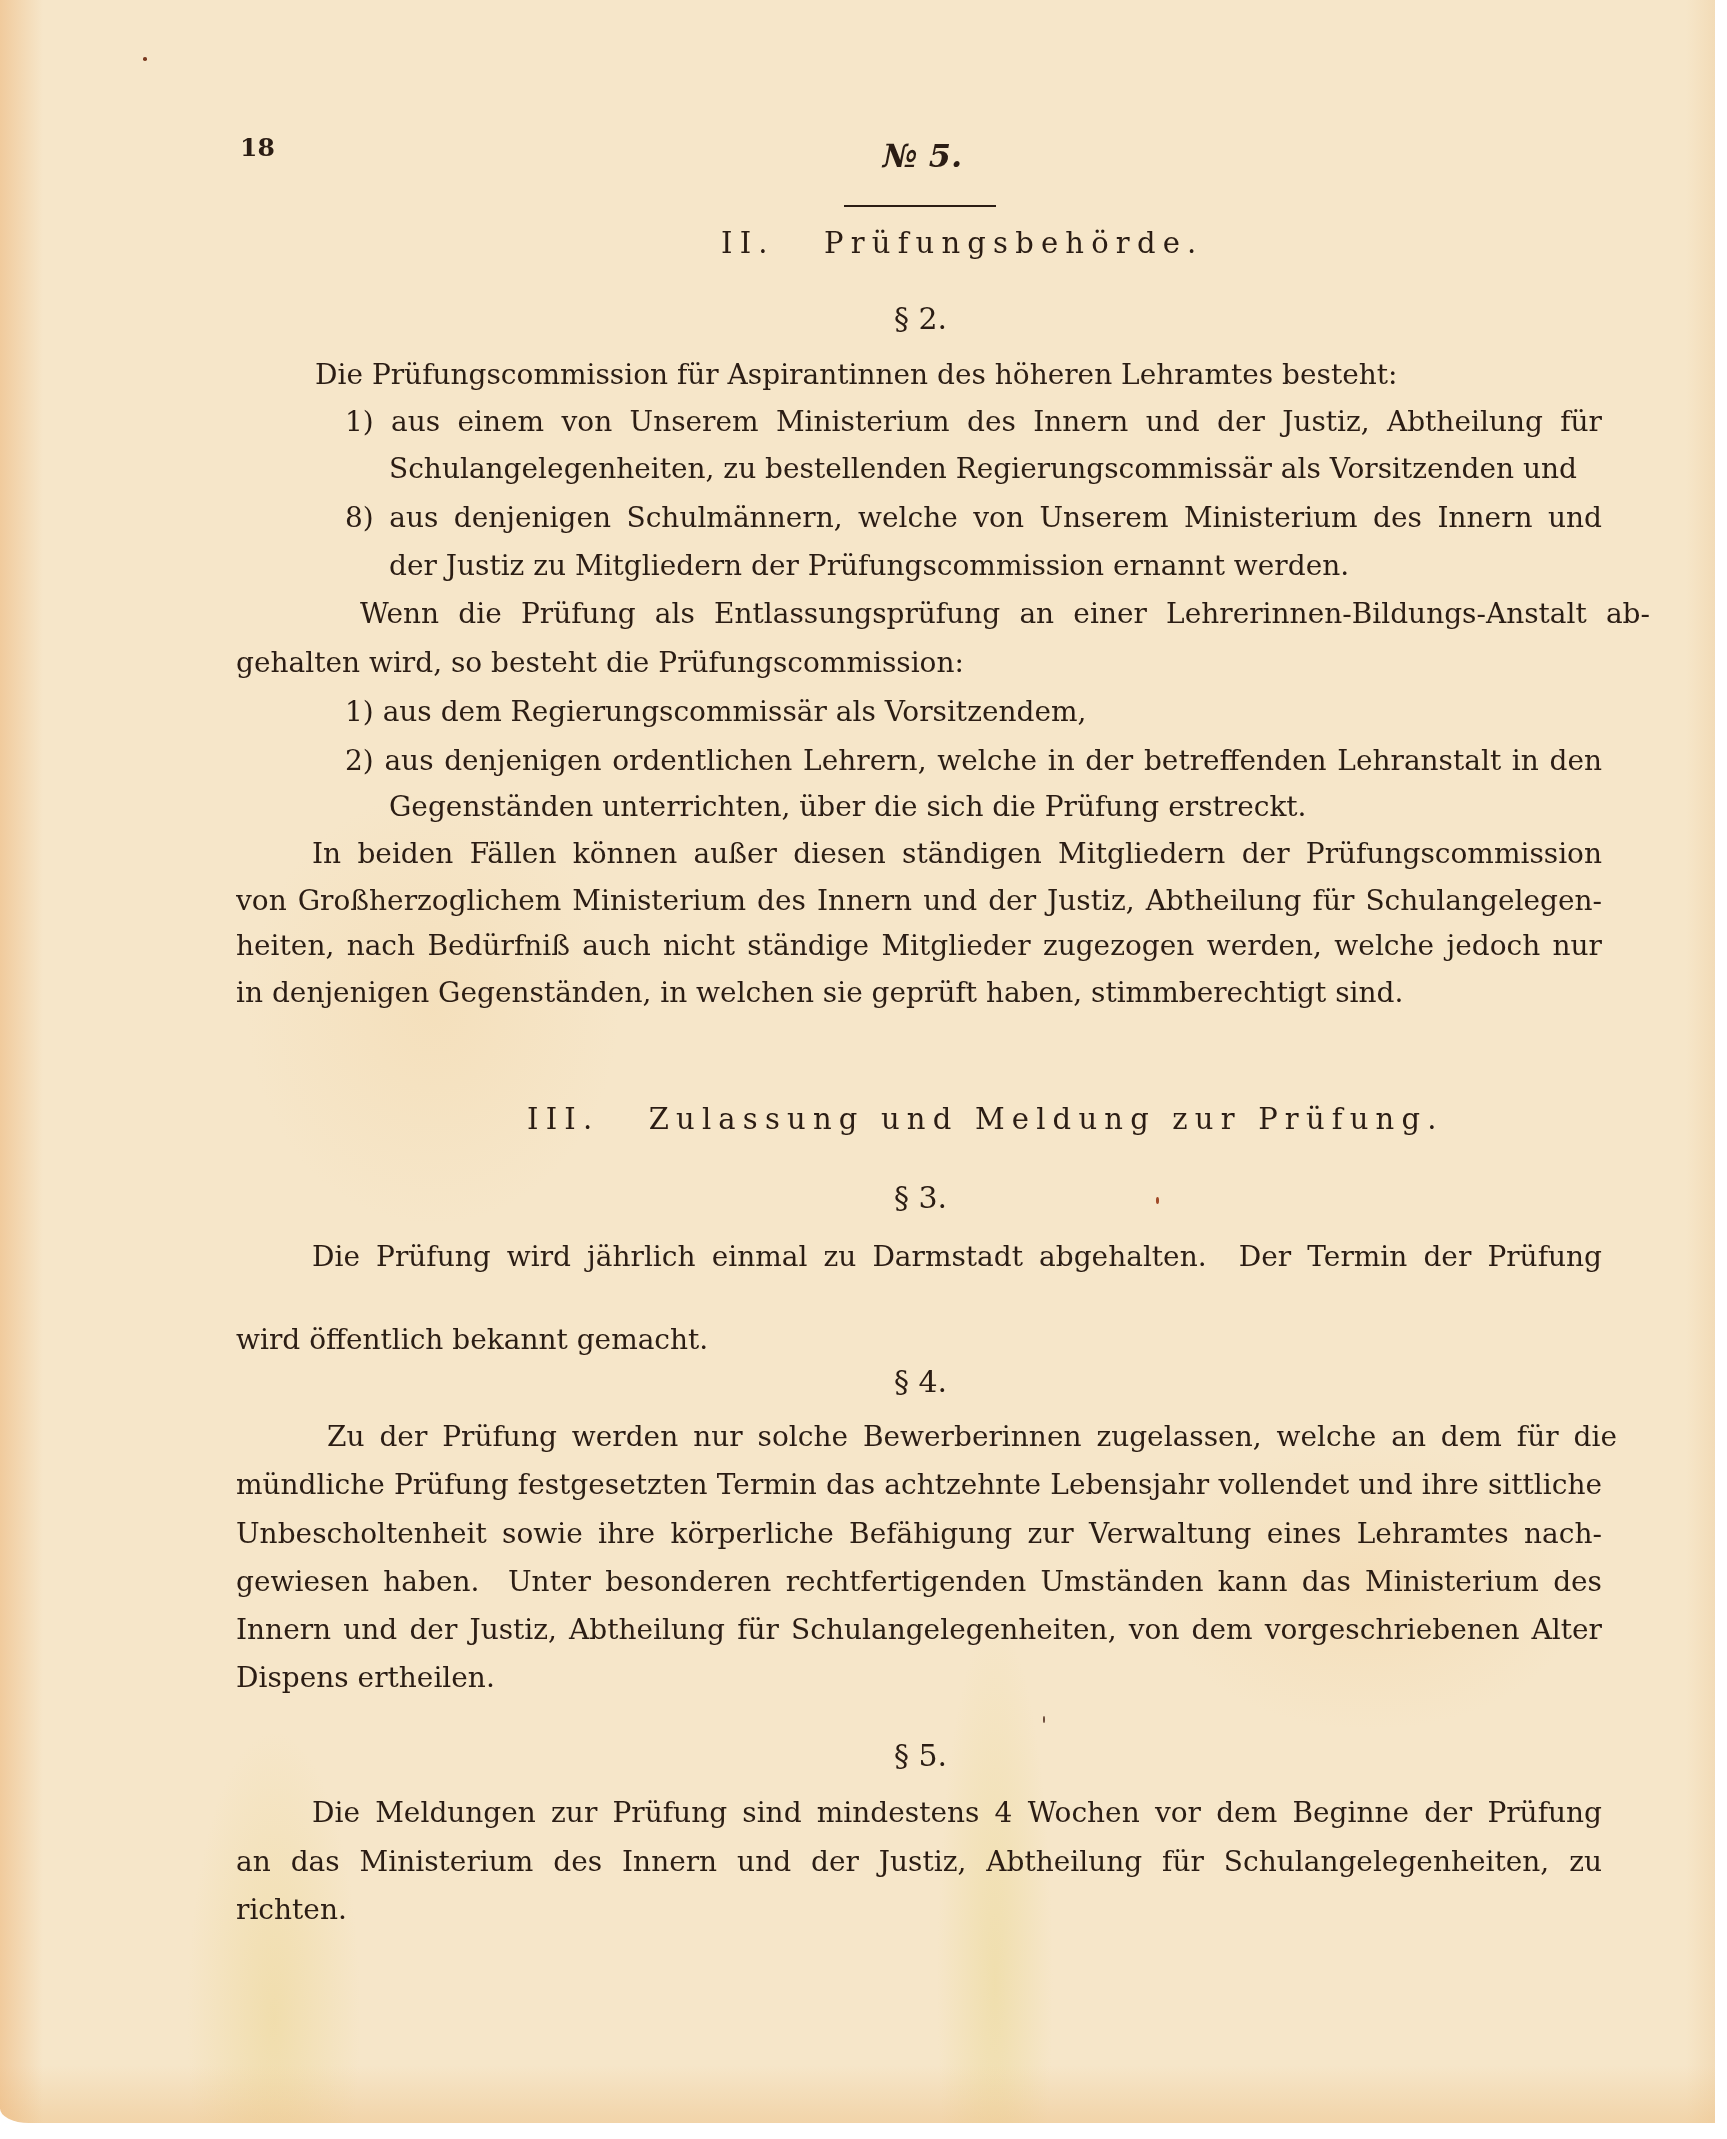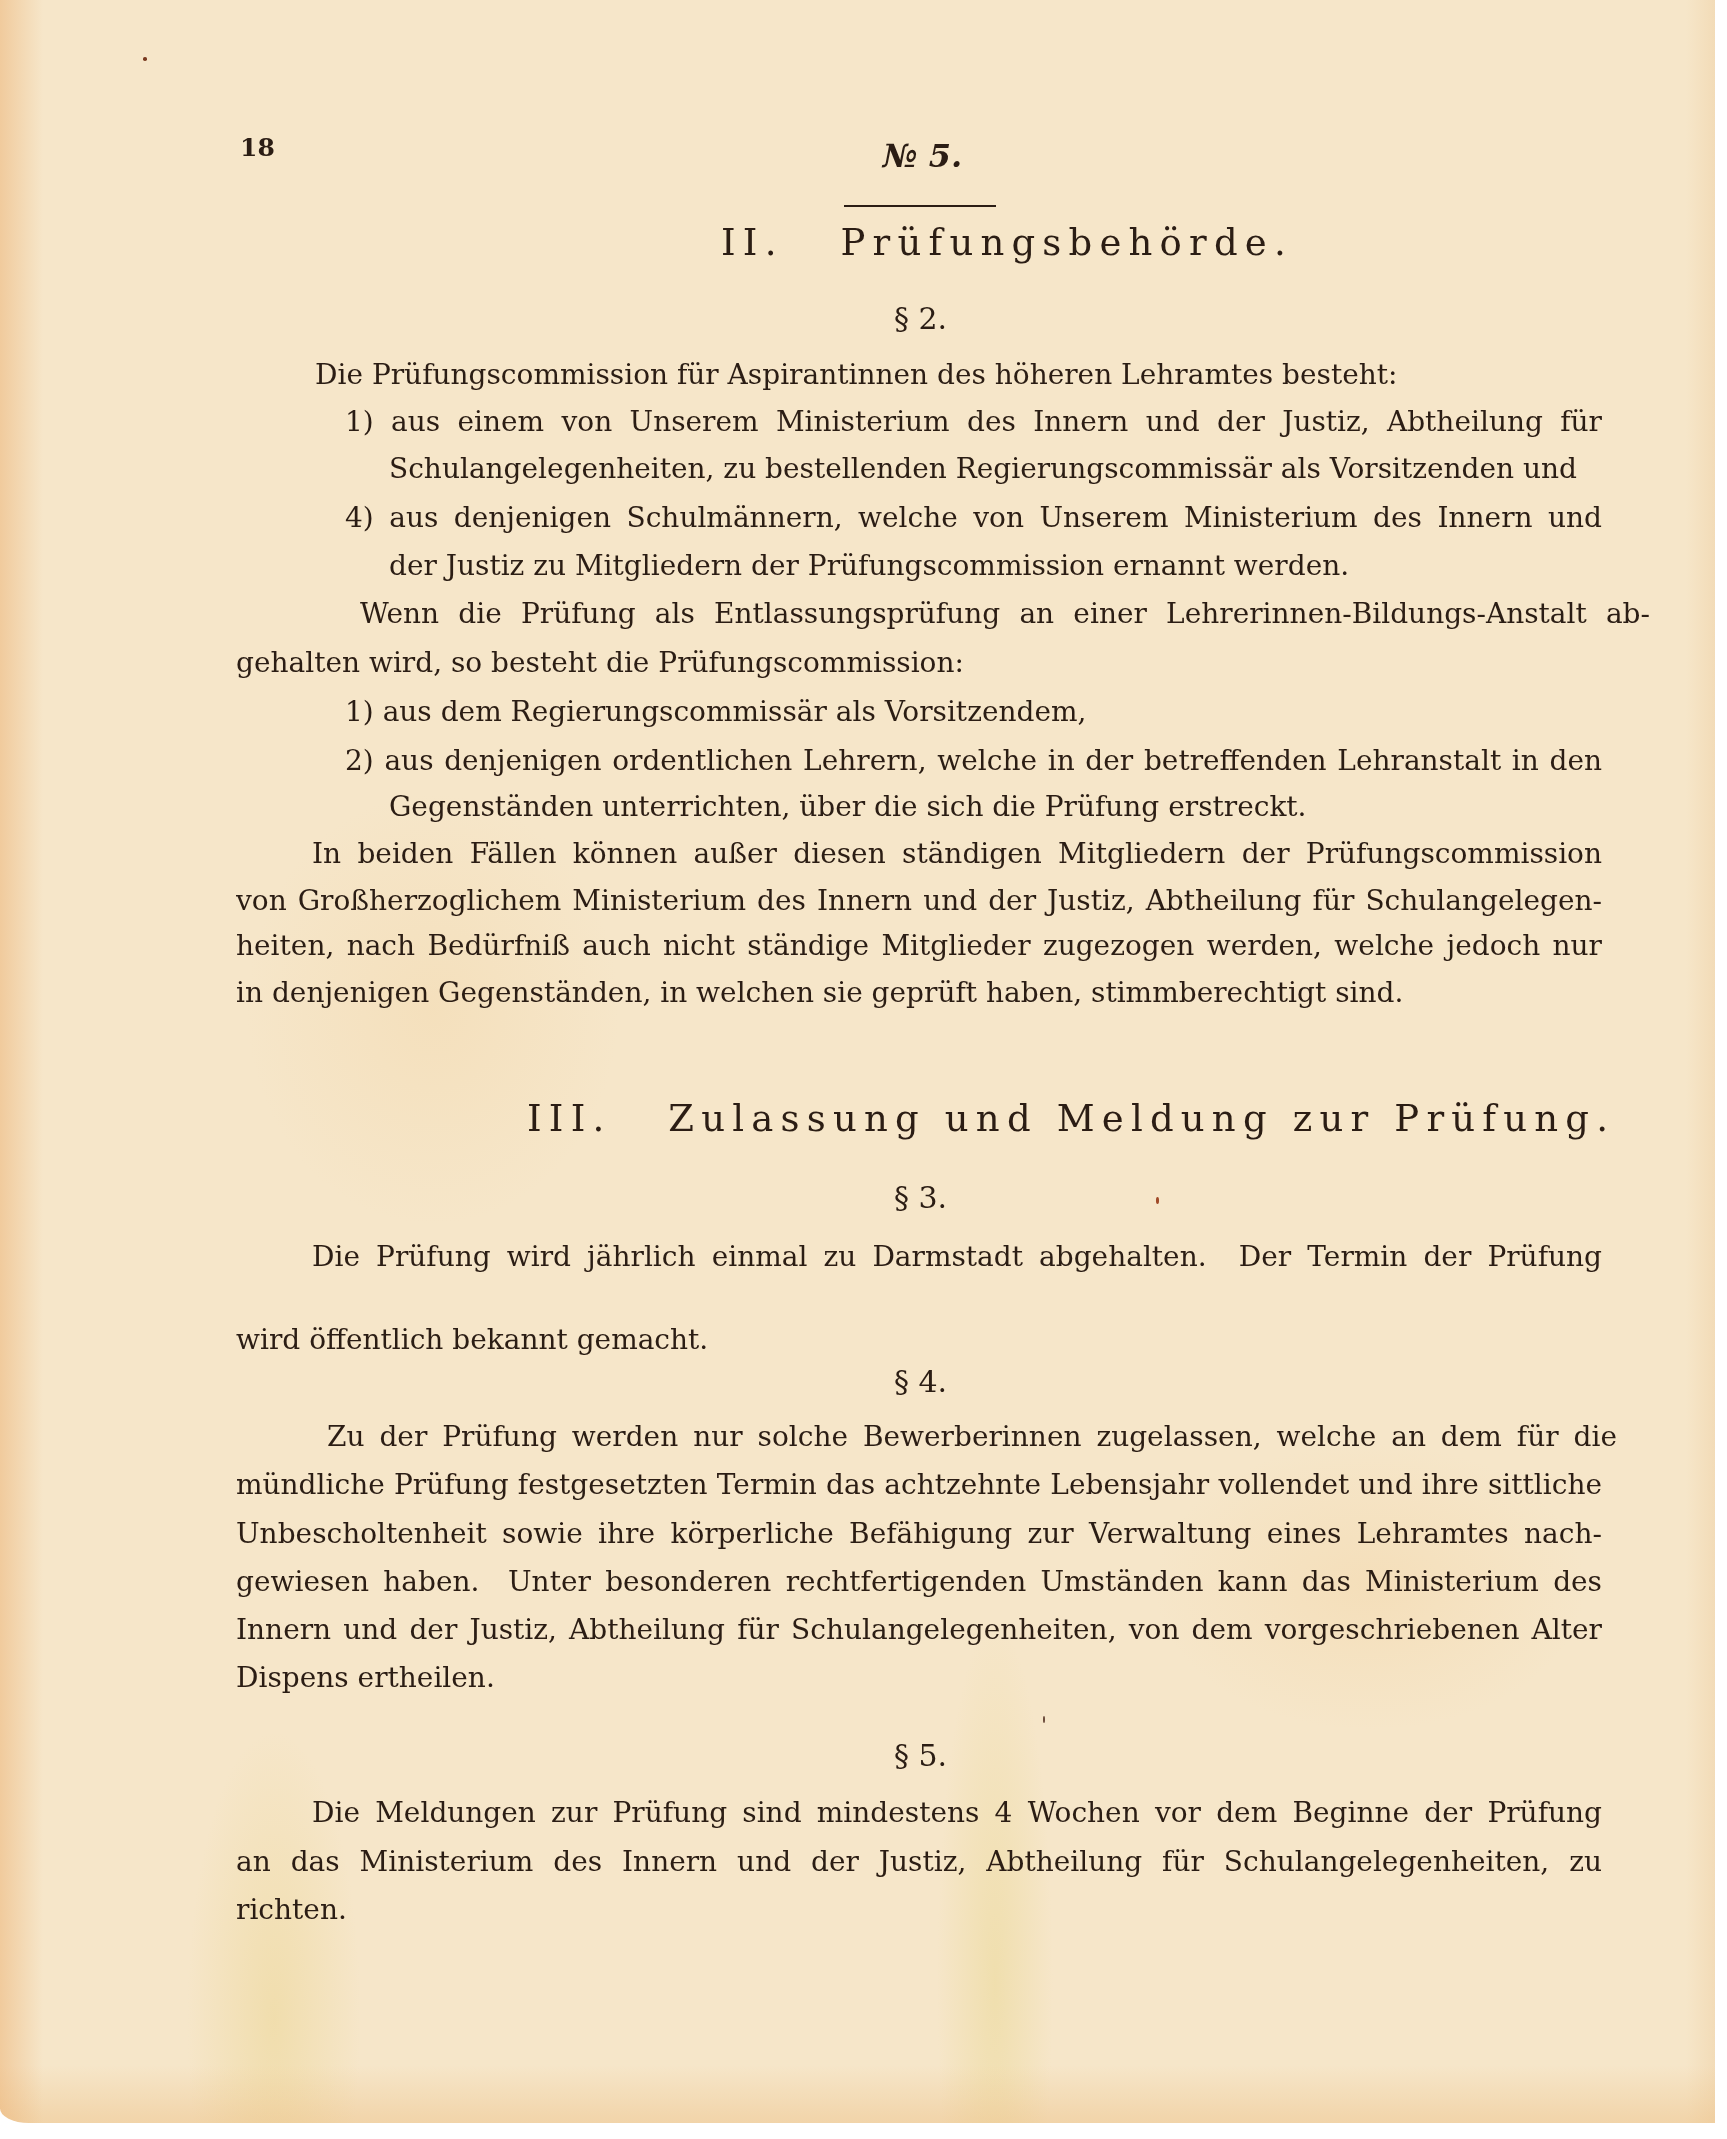--- a/index.html
+++ b/index.html
@@ -33,21 +33,21 @@
     white-space: normal;
     text-align: justify;
     text-align-last: justify;
     overflow: hidden;
     height: 36px;
   }
   .left { text-align: left; }
   .pagenum { font-weight: bold; font-size: 25px; }
   .gazette-no { font-weight: bold; font-style: italic; font-size: 32px; }
   .rule { position: absolute; left: 844px; top: 205px; width: 152px; height: 2.2px; background: #2b1d14; }
-  .heading { letter-spacing: 7.2px; font-size: 37px; }
+  .heading { letter-spacing: 7.2px; font-size: 29px; }
   .para-sign { font-size: 30px; }
   .speck { position: absolute; width: 3.6px; height: 3.6px; border-radius: 50%; background: #7a3a20; }
 </style>
 </head>
 <body>
 
 <div class="paper"></div>
 
 <div class="line pagenum" style="left:240px; top:130px;">18</div>
 <div class="line gazette-no" style="left:865px; top:138px; width:115px; text-align:center;">№ 5.</div>
@@ -56,21 +56,21 @@
 <div class="line heading" style="left:721px; top:225px;">
   <span>II.</span>&nbsp;&nbsp;
   <span>Prüfungsbehörde.</span>
 </div>
 
 <div class="line para-sign" style="left:894px; top:301px;">§ 2.</div>
 
 <div class="line left" style="left:315px; top:357px;">Die Prüfungscommission für Aspirantinnen des höheren Lehramtes besteht:</div>
 <div class="line just" style="left:345px; top:404px; width:1257px;">1) aus einem von Unserem Ministerium des Innern und der Justiz, Abtheilung für</div>
 <div class="line left" style="left:389px; top:451px;">Schulangelegenheiten, zu bestellenden Regierungscommissär als Vorsitzenden und</div>
-<div class="line just" style="left:345px; top:500px; width:1257px;">4) aus denjenigen Schulmännern, welche von Unserem Ministerium des Innern und</div>
+<div class="line just" style="left:345px; top:500px; width:1257px;">8) aus denjenigen Schulmännern, welche von Unserem Ministerium des Innern und</div>
 <div class="line left" style="left:389px; top:548px;">der Justiz zu Mitgliedern der Prüfungscommission ernannt werden.</div>
 <div class="line just" style="left:312px; top:596px; width:1290px;margin-left:48px;">Wenn die Prüfung als Entlassungsprüfung an einer Lehrerinnen-Bildungs-Anstalt ab-</div>
 <div class="line left" style="left:236px; top:645px;">gehalten wird, so besteht die Prüfungscommission:</div>
 <div class="line left" style="left:345px; top:694px;">1) aus dem Regierungscommissär als Vorsitzendem,</div>
 <div class="line just" style="left:345px; top:743px; width:1257px;">2) aus denjenigen ordentlichen Lehrern, welche in der betreffenden Lehranstalt in den</div>
 <div class="line left" style="left:389px; top:789px;">Gegenständen unterrichten, über die sich die Prüfung erstreckt.</div>
 <div class="line just" style="left:312px; top:836px; width:1290px;">In beiden Fällen können außer diesen ständigen Mitgliedern der Prüfungscommission</div>
 <div class="line just" style="left:236px; top:883px; width:1366px;">von Großherzoglichem Ministerium des Innern und der Justiz, Abtheilung für Schulangelegen-</div>
 <div class="line just" style="left:236px; top:928px; width:1366px;">heiten, nach Bedürfniß auch nicht ständige Mitglieder zugezogen werden, welche jedoch nur</div>
 <div class="line left" style="left:236px; top:975px;">in denjenigen Gegenständen, in welchen sie geprüft haben, stimmberechtigt sind.</div>

